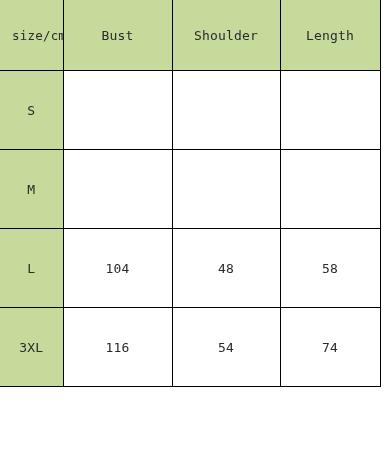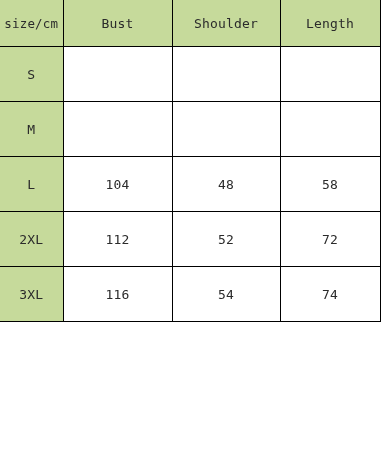--- a/index.html
+++ b/index.html
@@ -28,21 +28,21 @@
 
   #size-chart th,
   #size-chart td {
     border: 1px solid #000000;
     text-align: center;
     vertical-align: middle;
     color: #2b2b2b;
     font-weight: normal;
     font-size: 13px;
     letter-spacing: 0.2px;
-    padding: 0;
+    padding: 12px;
     overflow: hidden;
     white-space: nowrap;
   }
 
   
   #size-chart tr:first-child th { border-top: none; }
   #size-chart tr th:first-child,
   #size-chart tr td:first-child { border-left: none; }
 
   #size-chart thead th {
@@ -96,25 +96,19 @@
         <td></td>
         <td></td>
       </tr>
       <tr>
         <th class="size-cell">L</th>
         <td>104</td>
         <td>48</td>
         <td>58</td>
       </tr>
       <tr>
-        <th class="size-cell">2XL</th>
-        <td>112</td>
-        <td>52</td>
-        <td>72</td>
-      </tr>
-      <tr>
         <th class="size-cell">3XL</th>
         <td>116</td>
         <td>54</td>
         <td>74</td>
       </tr>
     </tbody>
 </table>
 
 </body></html>

